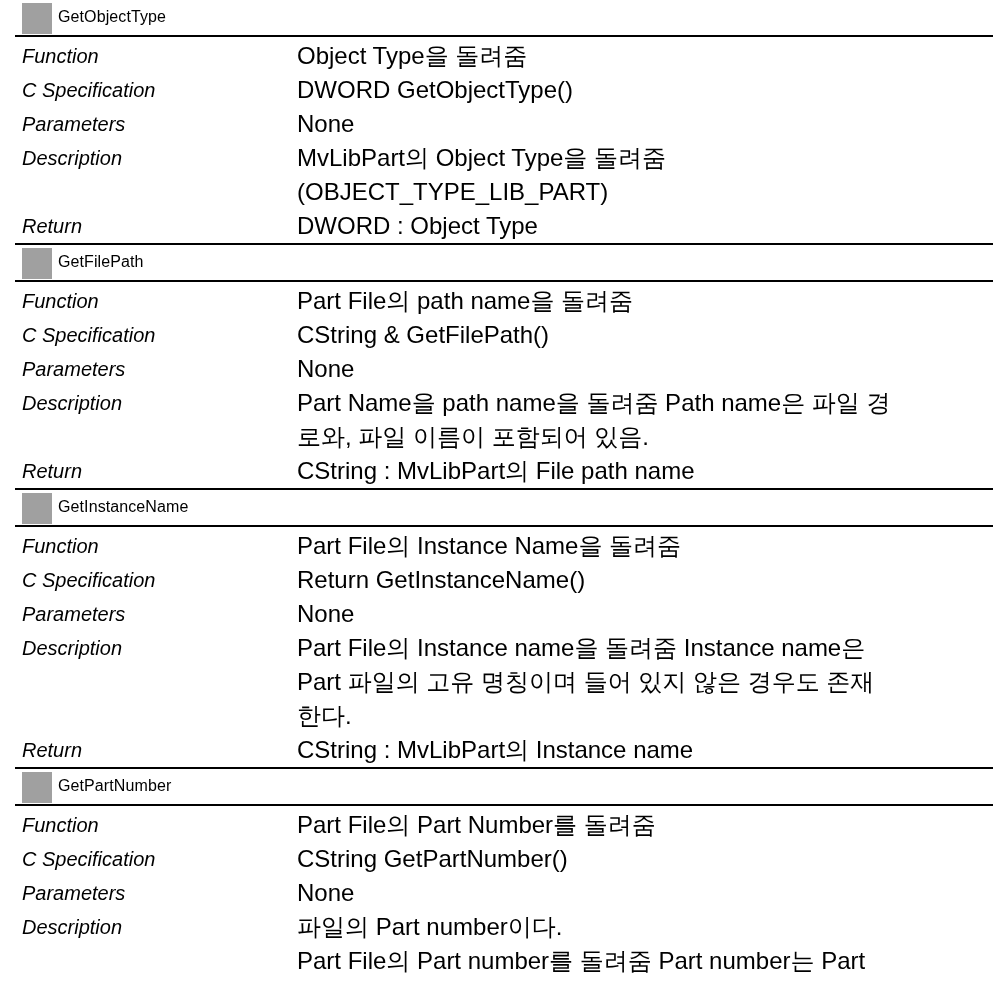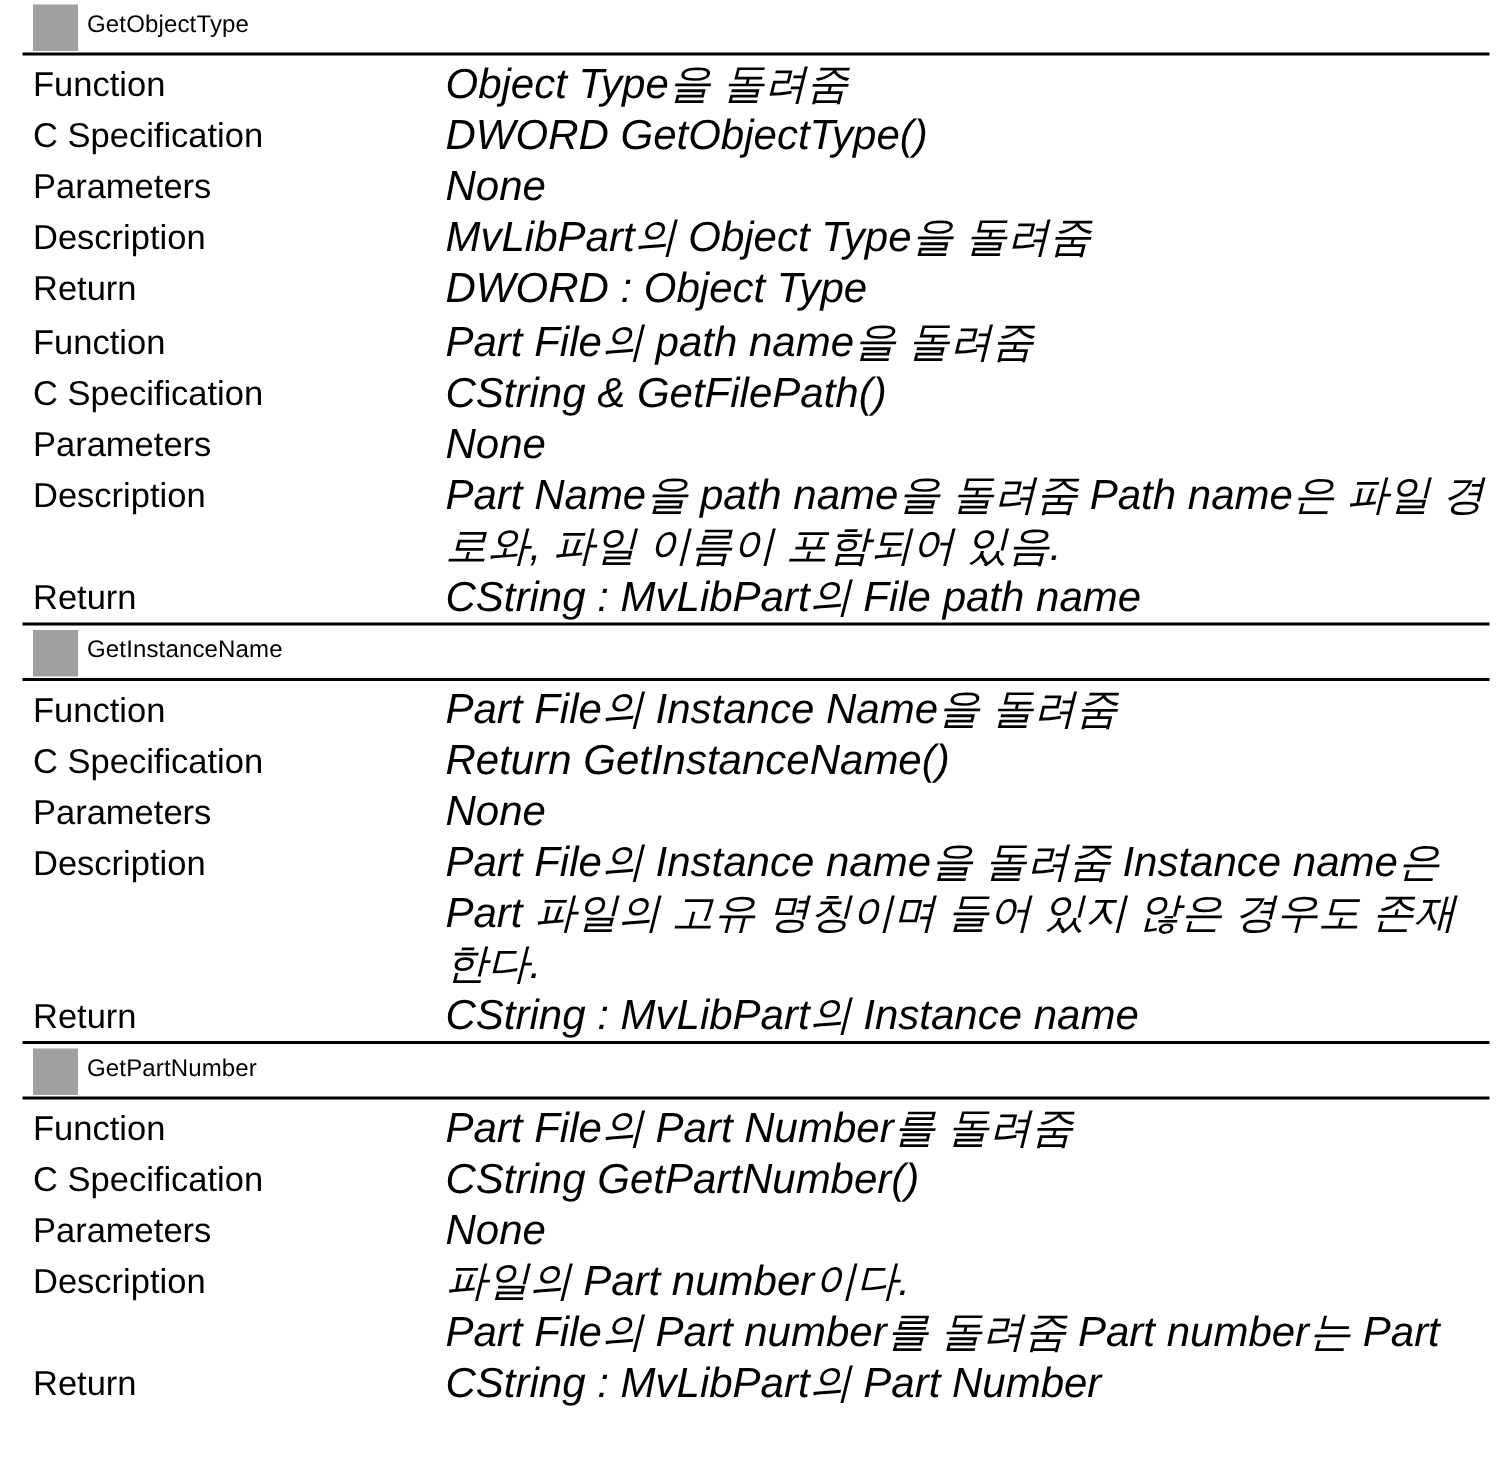--- a/index.html
+++ b/index.html
@@ -68,29 +68,29 @@
   }
   .fn-row {
     display: flex;
     align-items: flex-start;
   }
   .row-label {
     flex: 0 0 282px;
     width: 282px;
     padding-left: 7px;
     box-sizing: border-box;
-    font-size: 23px;
+    font-size: 20px;
     line-height: 34px;
     white-space: nowrap;
+    font-style: italic;
   }
   .row-value {
     flex: 1 1 auto;
-    font-size: 28px;
+    font-size: 24px;
     line-height: 34px;
-    font-style: italic;
   }
   .row-value .vline {
     display: block;
     white-space: nowrap;
   }
 </style>
 </head>
 <body>
 
 <div class="page">
@@ -116,31 +116,36 @@
           <div class="fn-row">
             <div class="row-label">Parameters</div>
             <div class="row-value">
               <span class="vline">None</span>
             </div>
           </div>
           <div class="fn-row">
             <div class="row-label">Description</div>
             <div class="row-value">
               <span class="vline">MvLibPart의 Object Type을 돌려줌</span>
+              <span class="vline">(OBJECT_TYPE_LIB_PART)</span>
             </div>
           </div>
           <div class="fn-row">
             <div class="row-label">Return</div>
             <div class="row-value">
               <span class="vline">DWORD : Object Type</span>
             </div>
           </div>
         </div>
       </div>
       <div class="fn-block">
+        <div class="fn-header">
+          <span class="fn-swatch"></span>
+          <span class="fn-title">GetFilePath</span>
+        </div>
         <div class="fn-rows">
           <div class="fn-row">
             <div class="row-label">Function</div>
             <div class="row-value">
               <span class="vline">Part File의 path name을 돌려줌</span>
             </div>
           </div>
           <div class="fn-row">
             <div class="row-label">C Specification</div>
             <div class="row-value">

